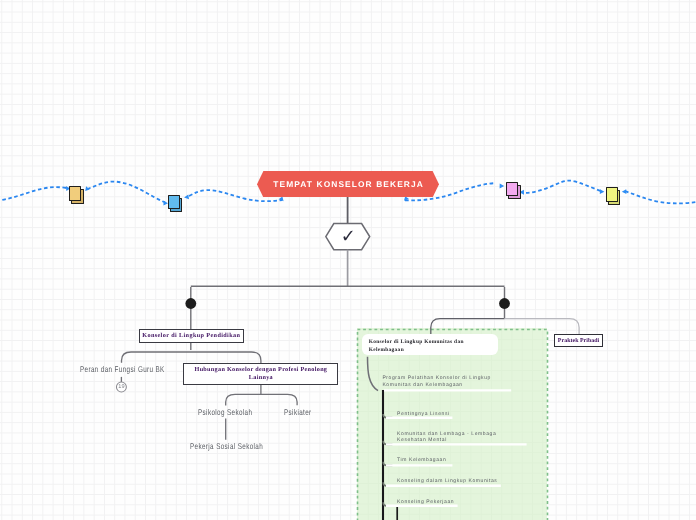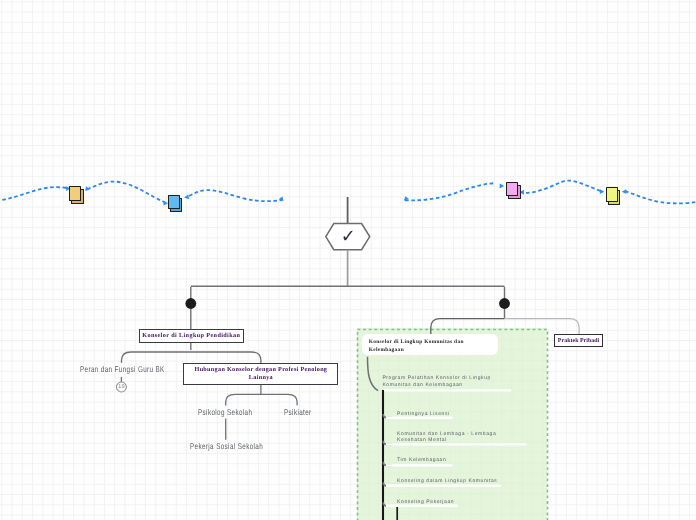--- a/index.html
+++ b/index.html
@@ -162,20 +162,26 @@
       <path d="M184.1 197.4 l4.2 -3 0.7 4.9 z"></path>
       <path d="M283.6 201.2 l-1.2 -4.6 -3.8 2.7 z"></path>
       <path d="M404 200.8 l1.2 -4.6 3.8 2.7 z"></path>
       <path d="M504.2 186 l-4.5 -2.5 -0.1 4.9 z"></path>
       <path d="M519.4 192.3 l4.5 -2.5 0.1 4.9 z"></path>
       <path d="M604.4 191.8 l-4.4 -2.6 -0.2 4.9 z"></path>
       <path d="M621.8 191.8 l4.4 -2.6 0.2 4.9 z"></path>
     </g>
   </svg>
 
+  <div class="banner">
+    <svg width="182" height="26.5" viewBox="0 0 182 27" preserveAspectRatio="none">
+        <path d="M0 13.5 L6.4 0 L175.6 0 L182 13.5 L175.6 27 L6.4 27 Z" fill="#ec5b51"></path>
+      </svg>
+    <span class="txt">TEMPAT KONSELOR BEKERJA</span>
+  </div>
 
   <div class="hexcheck">✓</div>
 
   <div class="nodebox" id="box-pendidikan">
     <span>Konselor di Lingkup Pendidikan</span>
   </div>
   <div class="nodebox" id="box-hubungan">
     <span>Hubungan Konselor dengan Profesi Penolong Lainnya</span>
   </div>
   <div class="nodebox" id="box-praktek">

